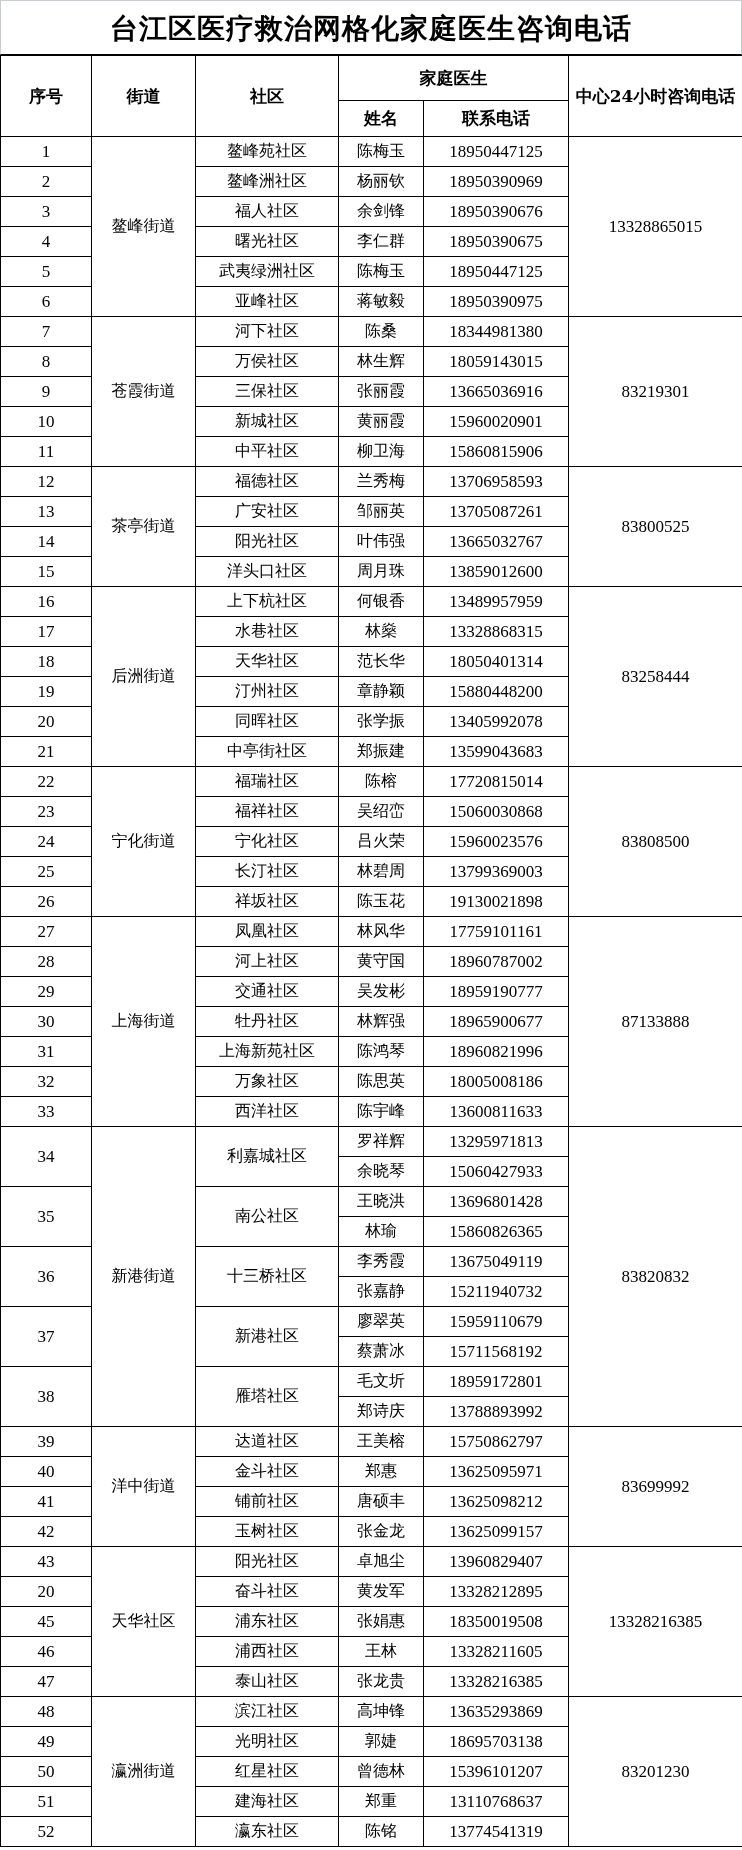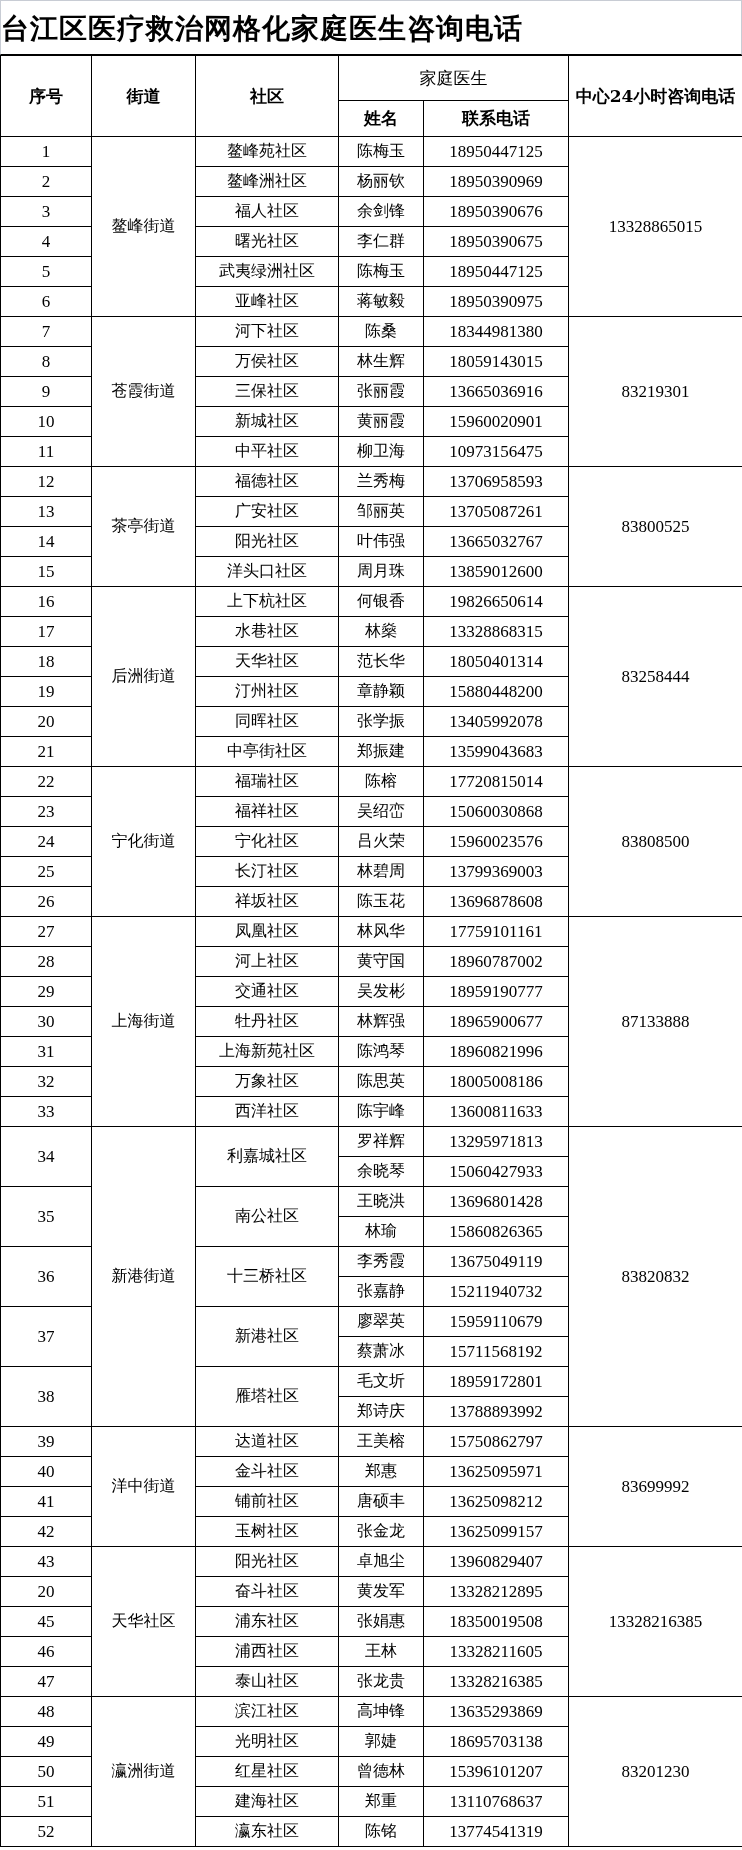--- a/index.html
+++ b/index.html
@@ -1,17 +1,17 @@
 <!DOCTYPE html>
 <html><head>
 <meta charset="utf-8">
 <style>
   html,body{margin:0;padding:0;background:#fff;}
   body{width:742px;height:1850px;overflow:hidden;font-family:"DejaVu Serif","Liberation Serif",serif;color:#000;}
-  .title{height:55px;line-height:55px;font-size:28px;font-weight:bold;letter-spacing:1px;border-bottom:1px solid #000;border-top:1px solid #c8ccd4;border-left:1px solid #c8ccd4;border-right:1px solid #c8ccd4;box-sizing:border-box;}
+  .title{height:55px;line-height:55px;text-align:center;font-size:28px;font-weight:bold;letter-spacing:1px;border-bottom:1px solid #000;border-top:1px solid #c8ccd4;border-left:1px solid #c8ccd4;border-right:1px solid #c8ccd4;box-sizing:border-box;}
   table{border-collapse:collapse;table-layout:fixed;width:742px;}
   td,th{border:1px solid #000;padding:0;text-align:center;vertical-align:middle;overflow:hidden;white-space:nowrap;}
   th{font-weight:bold;font-size:17px;}
   td{font-size:16px;height:29px;}
   td.num{font-family:"Liberation Serif","DejaVu Serif",serif;font-size:17px;}
   th.wrap{white-space:normal;line-height:24px;}
   .h1{height:45px;}
   .h2{height:36px;}
 </style>
 </head>
@@ -26,21 +26,21 @@
       <col style="width:143px">
     <col style="width:85px">
       <col style="width:145px">
       <col style="width:174px">
   </colgroup>
   <thead>
     <tr class="h1">
       <th rowspan="2">序号</th>
       <th rowspan="2">街道</th>
       <th rowspan="2">社区</th>
-      <th colspan="2" style="font-weight:normal">家庭医生</th>
+      <th colspan="2" style="font-weight:bold">家庭医生</th>
       <th rowspan="2" class="wrap">中心24小时咨询电话</th>
     </tr>
     <tr class="h2">
       <th style="font-weight:bold">姓名</th>
       <th style="font-weight:bold">联系电话</th>
     </tr>
   </thead>
   <tbody id="table-body">
       <tr>
         <td class="num" rowspan="1">1</td>
@@ -103,21 +103,21 @@
       <tr>
         <td class="num" rowspan="1">10</td>
         <td rowspan="1">新城社区</td>
         <td>黄丽霞</td>
         <td class="num">15960020901</td>
       </tr>
       <tr>
         <td class="num" rowspan="1">11</td>
         <td rowspan="1">中平社区</td>
         <td>柳卫海</td>
-        <td class="num">10973156475</td>
+        <td class="num">15860815906</td>
       </tr>
       <tr>
         <td class="num" rowspan="1">12</td>
         <td rowspan="4">茶亭街道</td>
         <td rowspan="1">福德社区</td>
         <td>兰秀梅</td>
         <td class="num">13706958593</td>
         <td class="num" rowspan="4">83800525</td>
       </tr>
       <tr>
@@ -136,21 +136,21 @@
         <td class="num" rowspan="1">15</td>
         <td rowspan="1">洋头口社区</td>
         <td>周月珠</td>
         <td class="num">13859012600</td>
       </tr>
       <tr>
         <td class="num" rowspan="1">16</td>
         <td rowspan="6">后洲街道</td>
         <td rowspan="1">上下杭社区</td>
         <td>何银香</td>
-        <td class="num">19826650614</td>
+        <td class="num">13489957959</td>
         <td class="num" rowspan="6">83258444</td>
       </tr>
       <tr>
         <td class="num" rowspan="1">17</td>
         <td rowspan="1">水巷社区</td>
         <td>林燊</td>
         <td class="num">13328868315</td>
       </tr>
       <tr>
         <td class="num" rowspan="1">18</td>
@@ -199,21 +199,21 @@
       <tr>
         <td class="num" rowspan="1">25</td>
         <td rowspan="1">长汀社区</td>
         <td>林碧周</td>
         <td class="num">13799369003</td>
       </tr>
       <tr>
         <td class="num" rowspan="1">26</td>
         <td rowspan="1">祥坂社区</td>
         <td>陈玉花</td>
-        <td class="num">13696878608</td>
+        <td class="num">19130021898</td>
       </tr>
       <tr>
         <td class="num" rowspan="1">27</td>
         <td rowspan="7">上海街道</td>
         <td rowspan="1">凤凰社区</td>
         <td>林风华</td>
         <td class="num">17759101161</td>
         <td class="num" rowspan="7">87133888</td>
       </tr>
       <tr>

